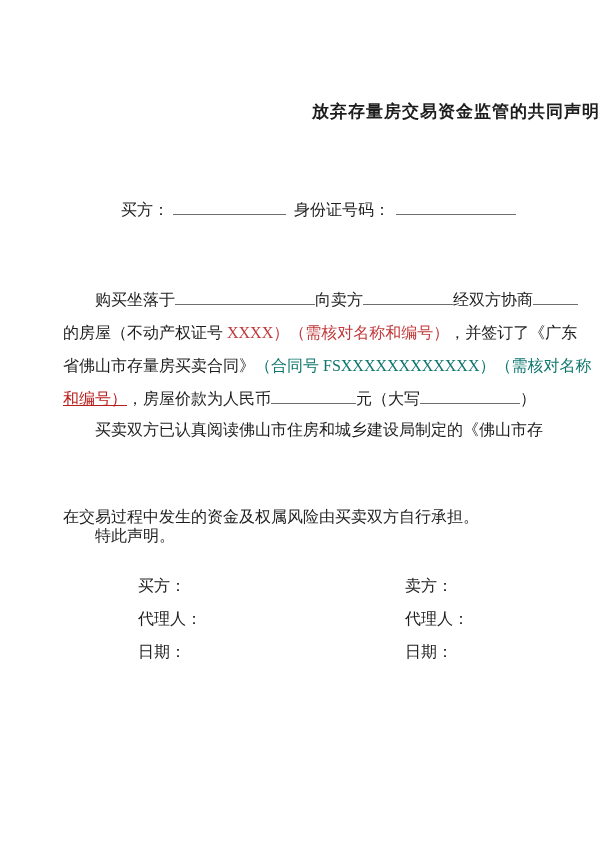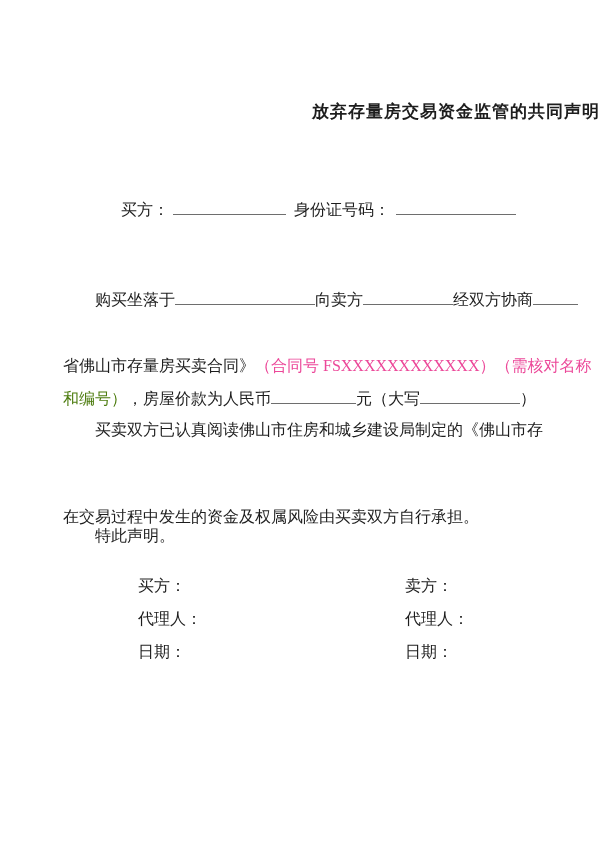--- a/index.html
+++ b/index.html
@@ -64,27 +64,30 @@
 
   <div class="line party" style="top:179px">
     <span>买方：</span><span class="blank w113"></span><span class="gap8"></span><span>身份证号码：</span><span class="blank w120"></span>
   </div>
 
 
   <div class="line indent" style="top:269px">
     <span>购买坐落于</span><span class="blank w140"></span><span>向卖方</span><span class="blank w90"></span><span>经双方协商</span><span class="blank w45"></span>
   </div>
 
+  <div class="line" style="top:302px">
+    <span>的房屋（不动产权证号 </span><span class="red" style="color: rgb(192, 57, 59);">XXXX）（需核对名称和编号）</span><span>，并签订了《广东</span>
+  </div>
 
   <div class="line" style="top:335px">
-    <span>省佛山市存量房买卖合同》</span><span class="red" style="color: #ec4899;">（合同号 FSXXXXXXXXXXXX）（需核对名称</span>
+    <span>省佛山市存量房买卖合同》</span><span class="red" style="color: #0f766e;">（合同号 FSXXXXXXXXXXXX）（需核对名称</span>
   </div>
 
   <div class="line" style="top:368px">
-    <span class="red" style="color: #4d7c0f;">和编号）</span><span>，房屋价款为人民币</span><span class="blank w85"></span><span>元（大写</span><span class="blank w100"></span><span>）</span>
+    <span class="red" style="color: #b91c1c; text-decoration: underline;">和编号）</span><span>，房屋价款为人民币</span><span class="blank w85"></span><span>元（大写</span><span class="blank w100"></span><span>）</span>
   </div>
 
   <div class="line bold-sans indent" style="top:399px">买卖双方已认真阅读佛山市住房和城乡建设局制定的《佛山市存</div>
   <div class="line bold-sans" style="top:486px">在交易过程中发生的资金及权属风险由买卖双方自行承担。</div>
   <div class="line bold-sans indent" style="top:505px">特此声明。</div>
 
   <div class="line" style="top:555px">
     <span class="sig-left">买方：</span>
     <span class="sig-right">卖方：</span>
   </div>

